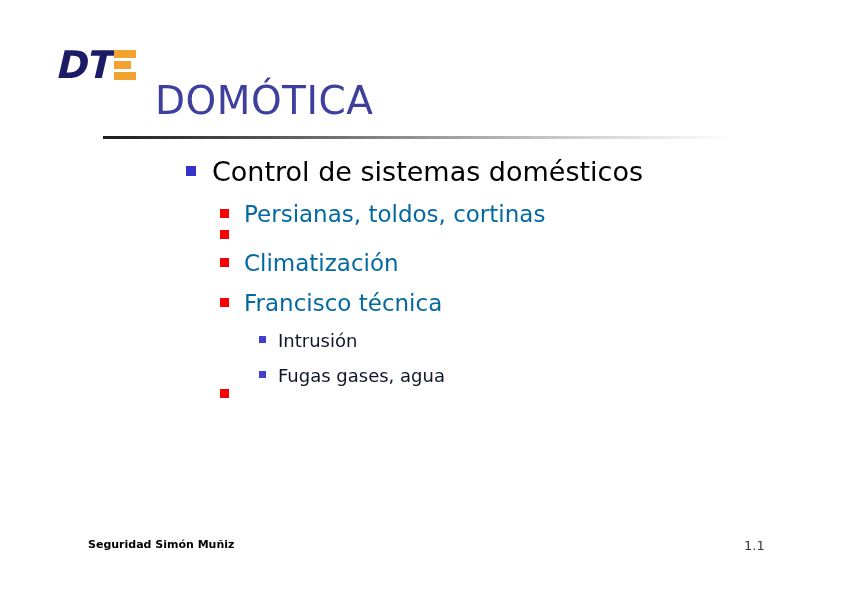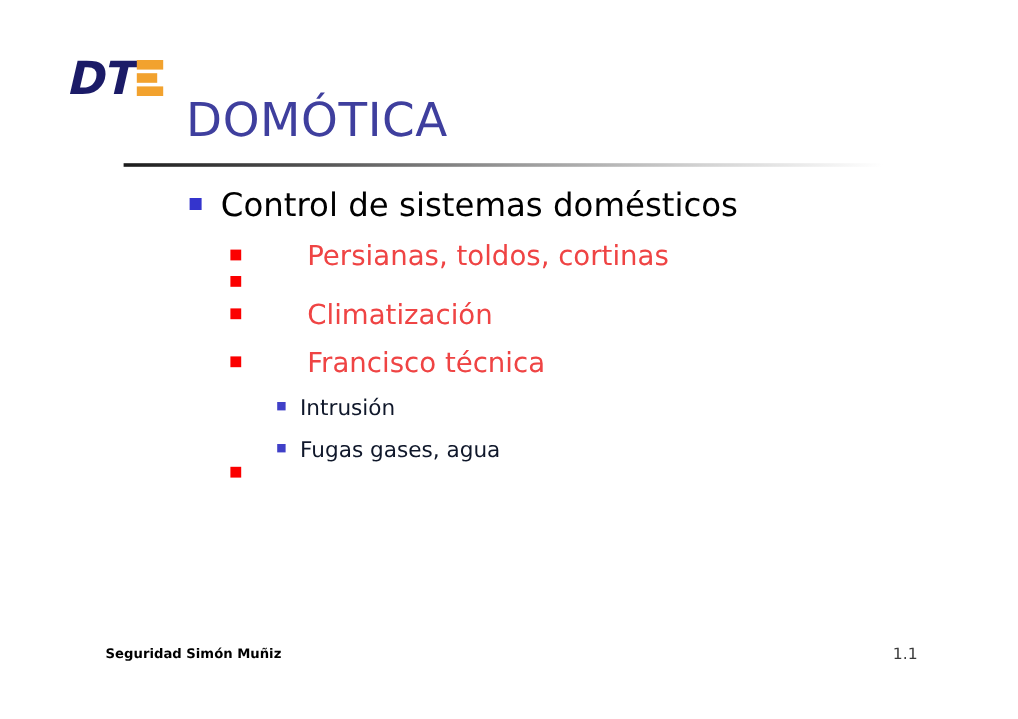--- a/index.html
+++ b/index.html
@@ -85,20 +85,21 @@
     height: 3px;
     background: linear-gradient(to right, #1c1c1c 0%, #555555 26%, #9a9a9a 52%, #d2d2d2 76%, #f4f4f4 94%, #ffffff 100%);
   }
 
   
   .outline {
     position: absolute;
     left: 0;
     top: 152px;
     width: 716px;
+    padding-left: 28px;
   }
   .item {
     display: flex;
     align-items: baseline;
     white-space: nowrap;
   }
   .bullet {
     display: inline-block;
     flex: 0 0 auto;
   }
@@ -130,22 +131,21 @@
     margin-left: 158px;
     font-size: 27px;
     line-height: 40px;
     color: #000000;
     margin-bottom: 2px;
   }
   .lvl2 {
     margin-left: 192px;
     font-size: 23px;
     line-height: 40px;
-    color: #ef4444;
-    gap: 40px;
+    color: #0369a1;
   }
   .lvl3 {
     margin-left: 231px;
     font-size: 18px;
     line-height: 35px;
     color: #0f172a;
   }
   .txt { display: inline-block; }
 
   

